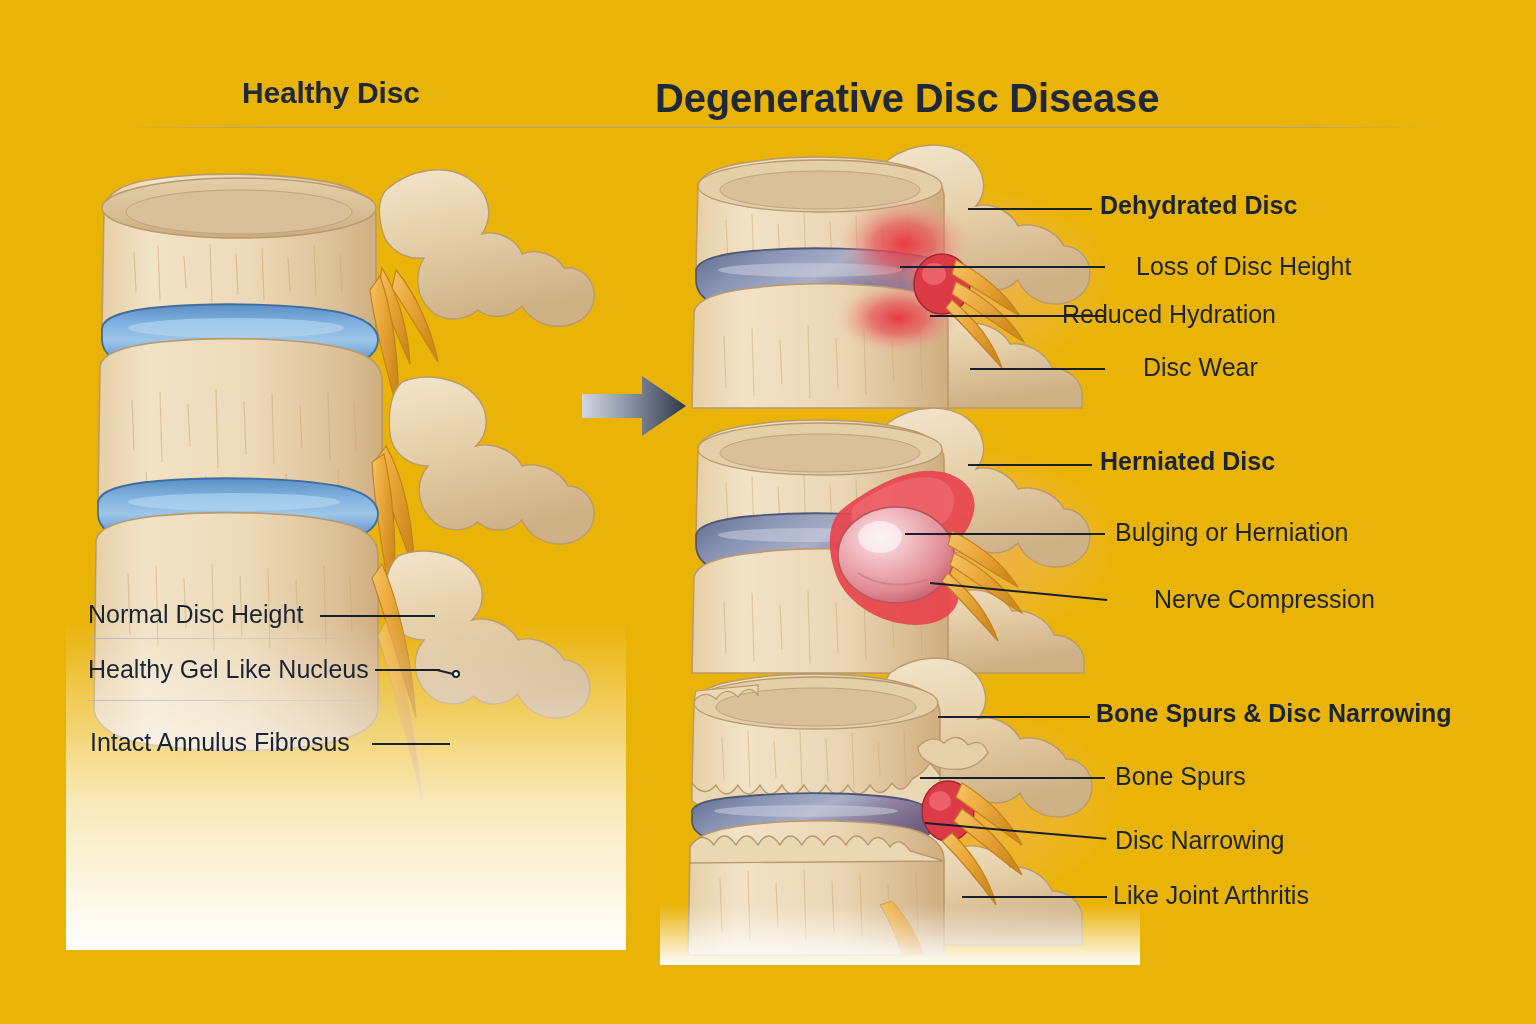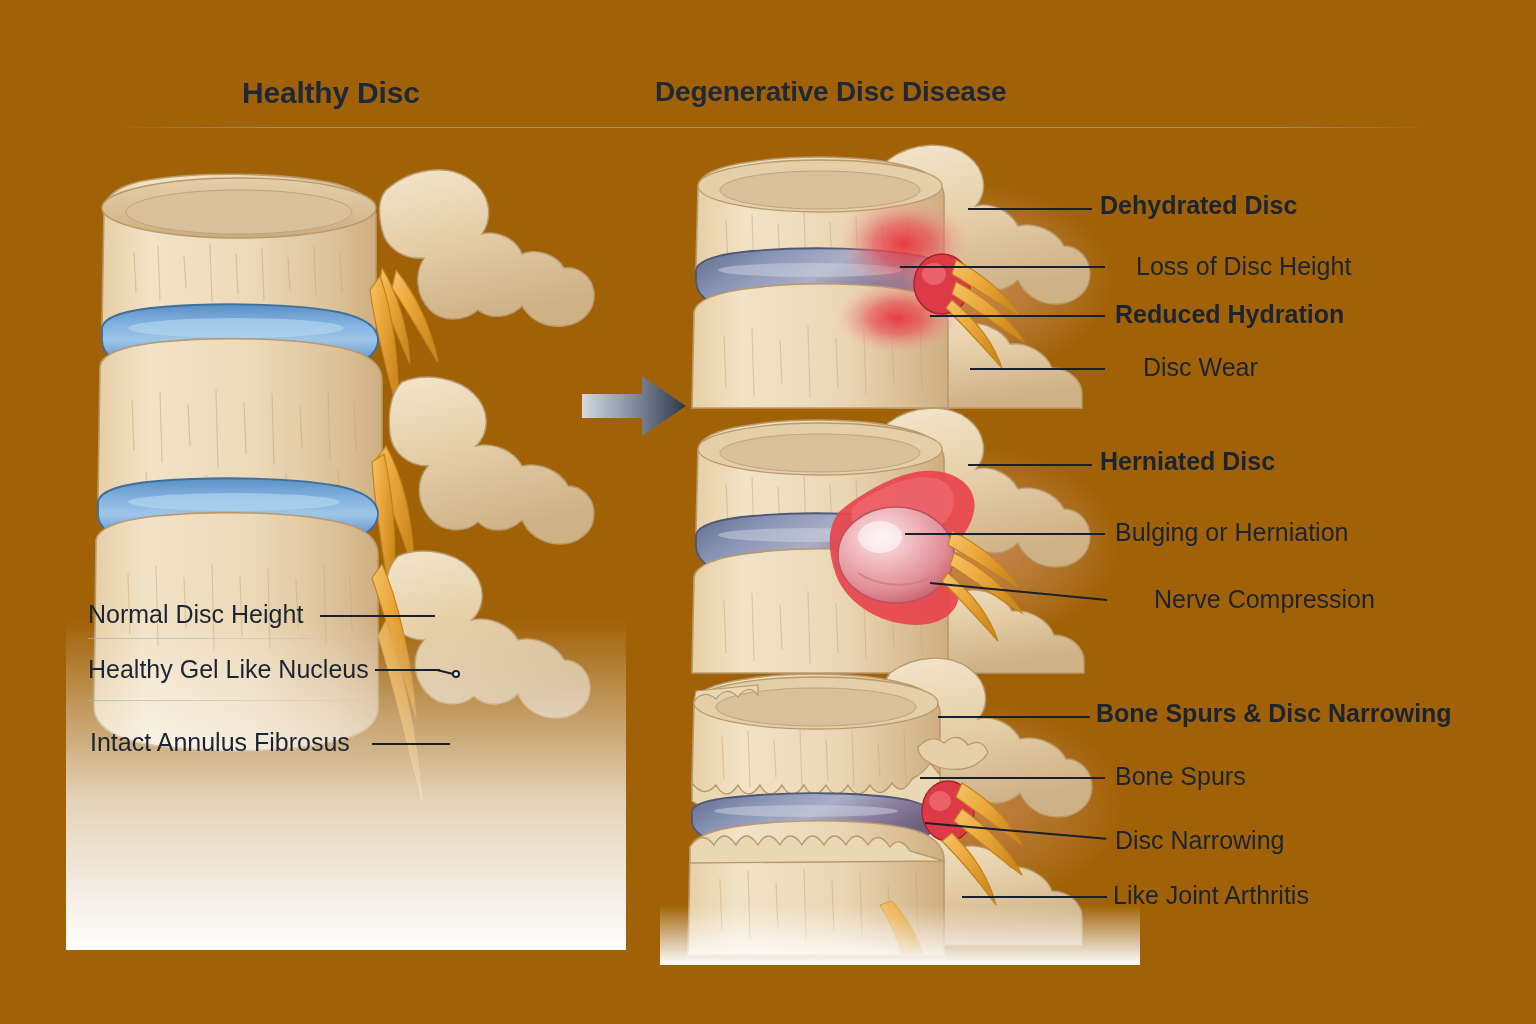--- a/index.html
+++ b/index.html
@@ -2,33 +2,33 @@
 <html><head>
 <meta charset="utf-8">
 <style>
   * { margin:0; padding:0; box-sizing:border-box; }
   html, body {
     width:1536px; height:1024px;
     background:#ffffff;
     font-family:"Liberation Sans", sans-serif;
     overflow:hidden;
   }
-  #stage { position:relative; width:1536px; height:1024px; background:#a16207; }
+  #stage { position:relative; width:1536px; height:1024px; background:#eab308; }
 
   
   .title {
     position:absolute;
     font-weight:bold;
     color:#1e2838;
     letter-spacing:-0.2px;
     white-space:nowrap;
     font-stretch:condensed;
   }
   #title-healthy { left:242px; top:76px; font-size:30px; }
-  #title-ddd     { left:655px; top:76px; font-size:28px; }
+  #title-ddd     { left:655px; top:76px; font-size:40px; }
   #header-rule {
     position:absolute; left:118px; top:127px; width:1310px; height:1px;
     background:linear-gradient(to right, rgba(160,165,180,0), rgba(150,155,175,.85) 12%, rgba(150,155,175,.85) 88%, rgba(160,165,180,0));
   }
 
   
   .label {
     position:absolute; color:#1b2433; white-space:nowrap;
     font-size:25px; font-stretch:condensed;
   }
@@ -477,21 +477,21 @@
 
   <div class="label" style="left:90px; top:728px;">Intact Annulus Fibrosus</div>
   <div class="leader" style="left:372px; top:743px; width:78px;"></div>
 
   <div class="label bold" style="left:1100px; top:191px;">Dehydrated Disc</div>
   <div class="leader" style="left:968px; top:208px; width:124px;"></div>
 
   <div class="label" style="left:1136px; top:252px;text-align:right;">Loss of Disc Height</div>
   <div class="leader" style="left:900px; top:266px; width:205px;"></div>
 
-  <div class="label" style="left:1115px; top:300px;font-weight:bold;">Reduced Hydration</div>
+  <div class="label" style="left:1062px; top:300px;">Reduced Hydration</div>
   <div class="leader" style="left:930px; top:315px; width:175px;"></div>
 
   <div class="label" style="left:1115px; top:353px;margin-left:28px;">Disc Wear</div>
   <div class="leader" style="left:970px; top:368px; width:135px;"></div>
 
   <div class="label bold" style="left:1100px; top:447px;">Herniated Disc</div>
   <div class="leader" style="left:968px; top:464px; width:124px;"></div>
 
   <div class="label" style="left:1115px; top:518px;">Bulging or Herniation</div>
   <div class="leader" style="left:905px; top:533px; width:200px;"></div>

